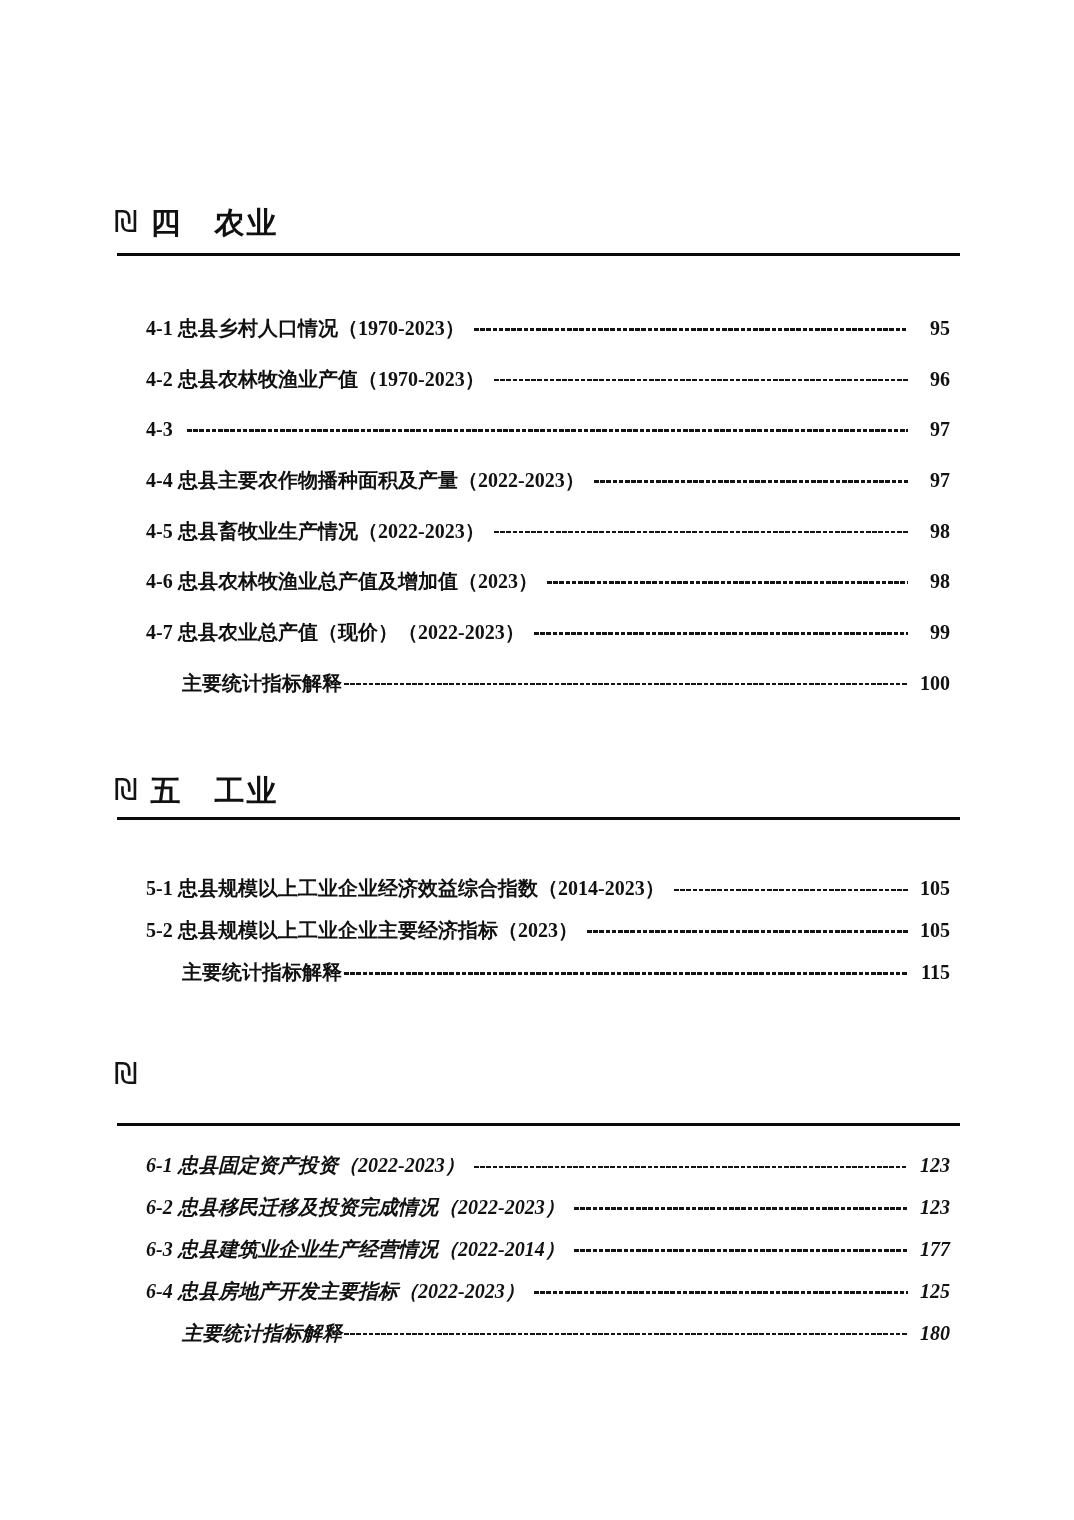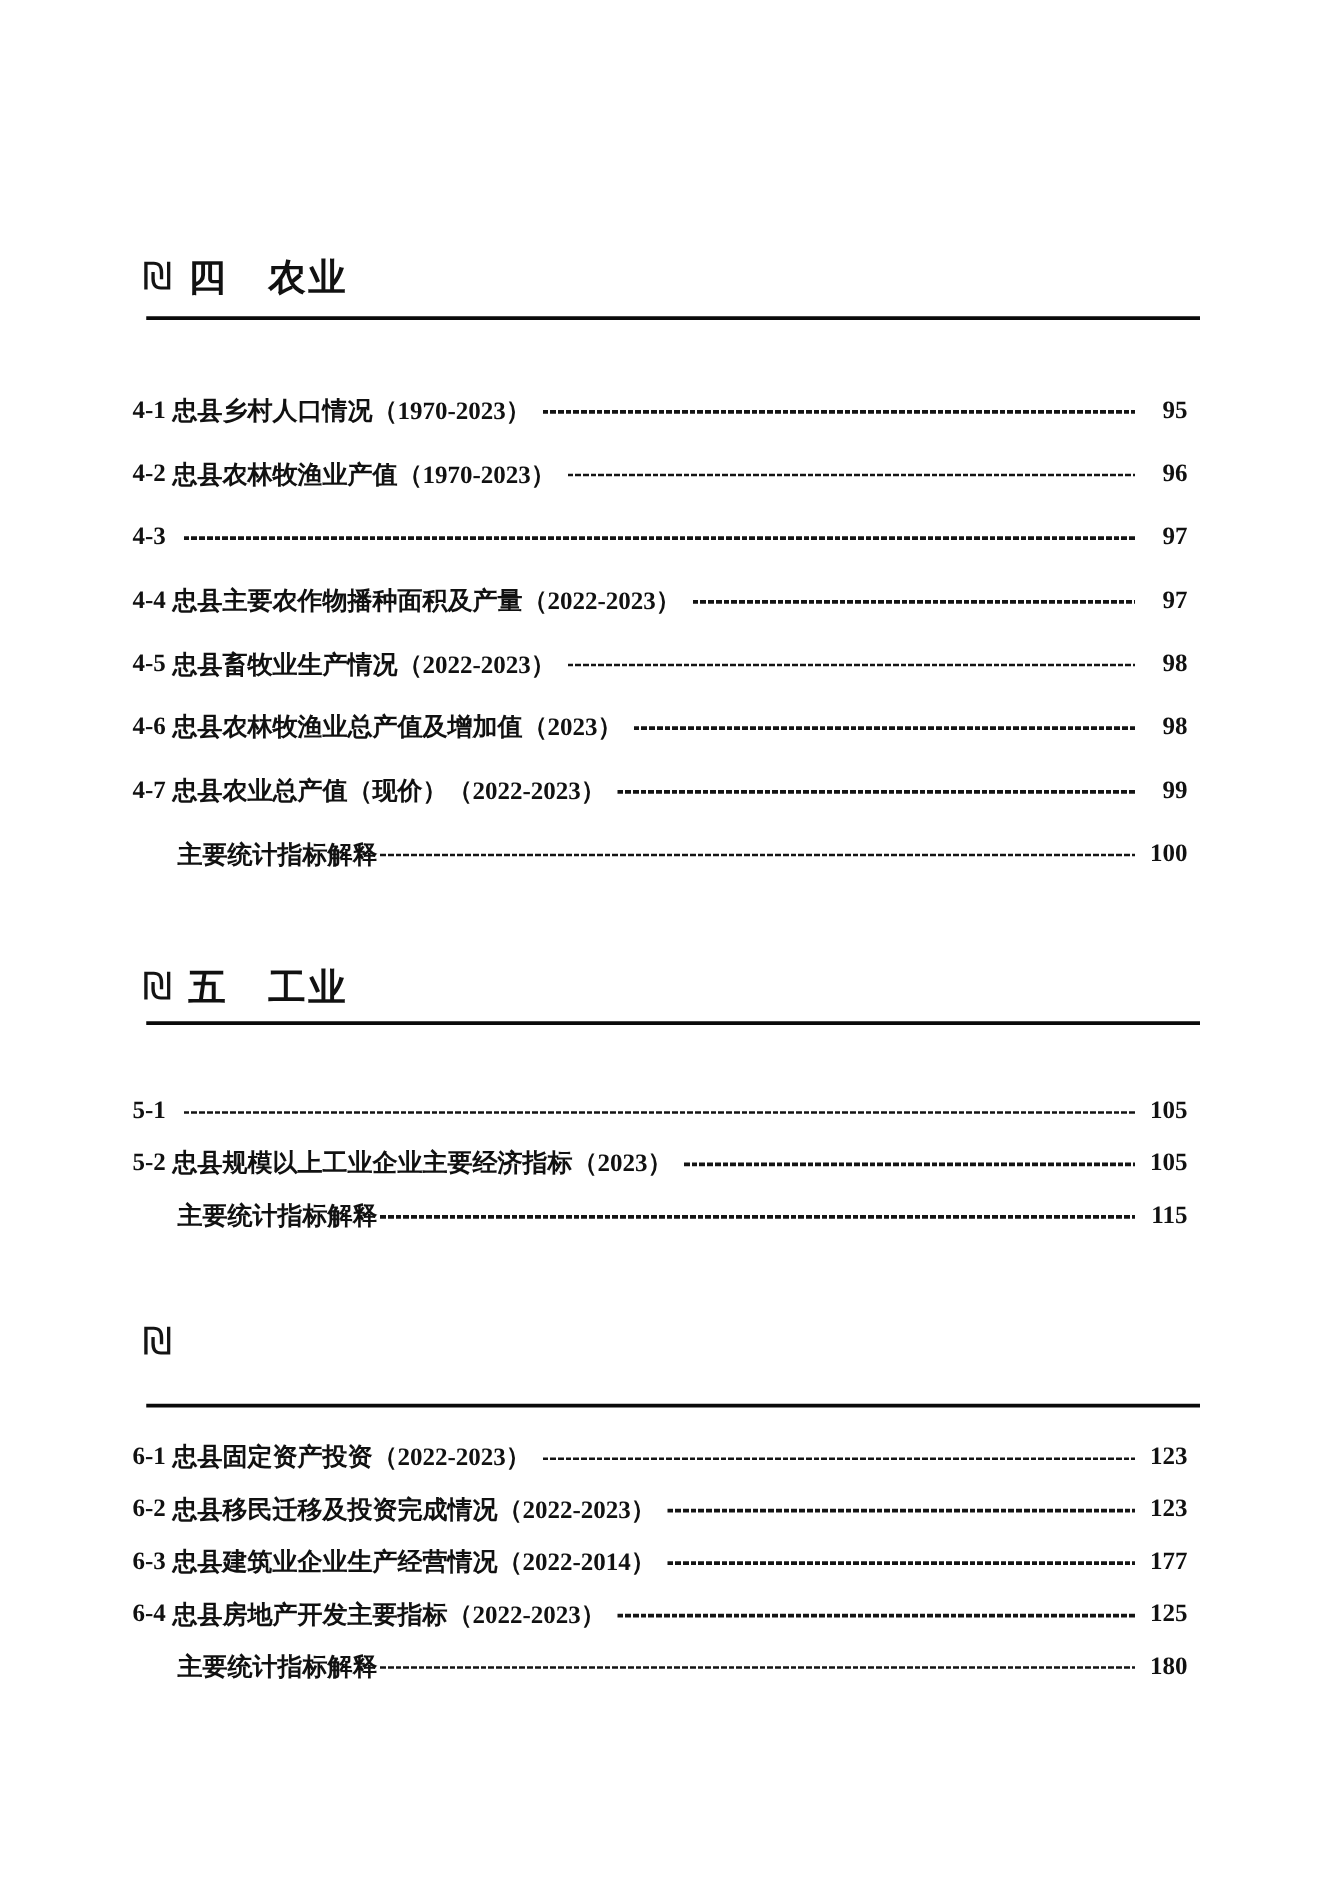--- a/index.html
+++ b/index.html
@@ -30,25 +30,25 @@
   }
 
   .rule { position:absolute; left:11px; width:843px; height:3px; background:#0a0a0a; }
   .sec-0 .rule { top:50px; }
   .sec-1 .rule { top:46px; }
   .sec-2 .rule { top:68px; }
 
   .rows { position:absolute; left:0; width:844px; }
   .sec-0 .rows { top:100px; }
   .sec-1 .rows { top:97px; }
-  .sec-2 .rows { top:90px; }
+  .sec-2 .rows { top:90px;font-style:italic; }
 
   .toc-row {
     display:flex; align-items:center;
-    font-size:20px; font-weight:700; white-space:nowrap;
+    font-size:20px; font-weight:700; white-space:nowrap;margin-left:40px;
   }
   .sec-0 .toc-row { height:50.7px; }
   .sec-1 .toc-row, .sec-2 .toc-row { height:41.8px; }
 
   .num { flex:none; width:32px; }
   .entry-title { flex:none; }
   .no-num .entry-title { margin-left:4px; }
   .leader {
     flex:1 1 auto; height:2.6px; align-self:center;
     margin:2px 6px 0 9px;
@@ -121,20 +121,21 @@
 
   <section class="sec sec-1">
     <header class="sec-header">
       <span class="marker">₪</span>
       <h2 class="sec-title">五　工业</h2>
     </header>
     <div class="rule"></div>
     <div class="rows">
         <div class="toc-row">
           <span class="num">5-1</span>
+          <span class="entry-title">忠县规模以上工业企业经济效益综合指数（2014-2023）</span>
           <span class="leader"></span>
           <span class="pg">105</span>
         </div>
         <div class="toc-row">
           <span class="num">5-2</span>
           <span class="entry-title">忠县规模以上工业企业主要经济指标（2023）</span>
           <span class="leader"></span>
           <span class="pg">105</span>
         </div>
         <div class="toc-row no-num">

